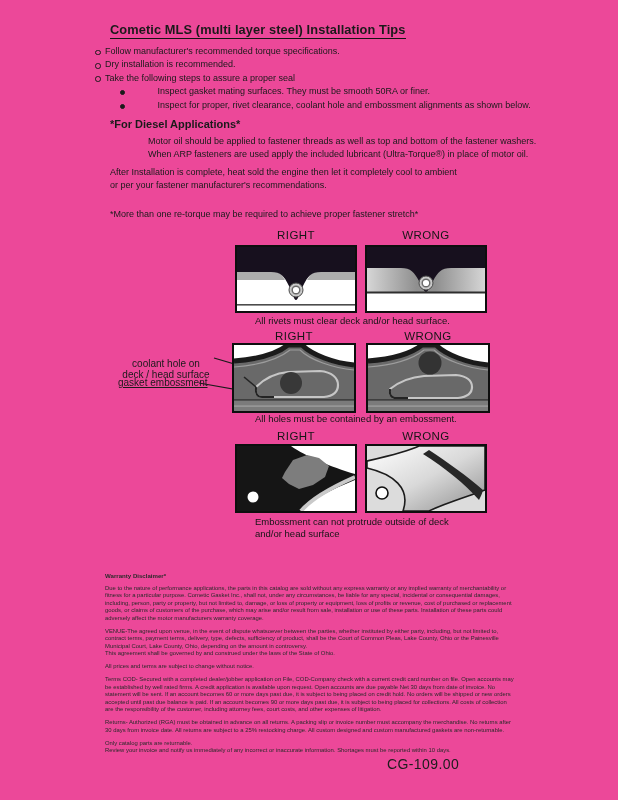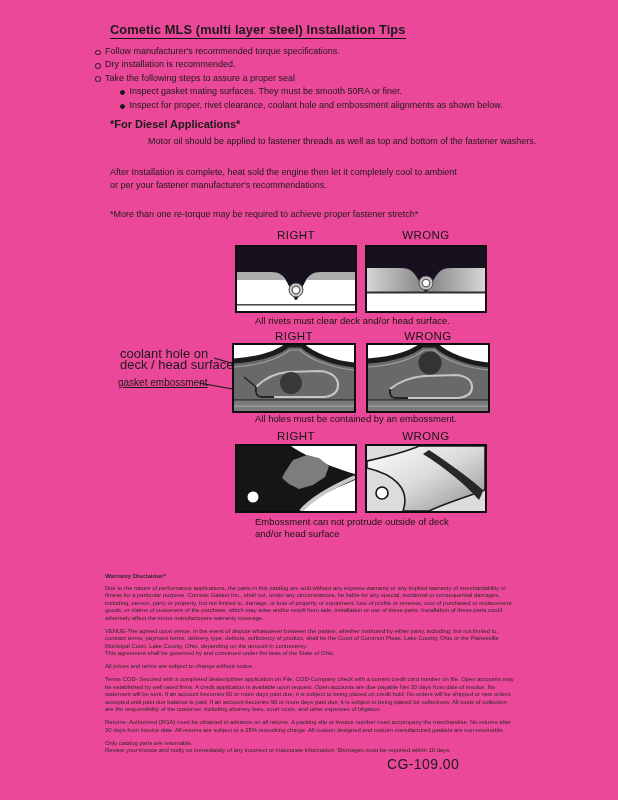--- a/index.html
+++ b/index.html
@@ -7,36 +7,36 @@
         font-family:"Liberation Sans",sans-serif;color:#1a1a1a;}
   .abs{position:absolute;}
 
   .title{left:110px;top:22px;font-size:12.8px;font-weight:bold;letter-spacing:.1px;
          border-bottom:1.7px solid #141414;padding-bottom:1px;}
 
   .bullets{left:95px;top:45px;font-size:9px;line-height:13.4px;}
   .bullet-row{display:flex;align-items:flex-start;white-space:nowrap;}
   .b-marker{width:3.5px;height:3.5px;border:1px solid #1a1a1a;border-radius:50%;
             margin:4.6px 4.5px 0 0;flex:none;}
-  .sub{margin-left:25px;}
+  .sub{margin-left:25px;gap:28px;}
   .sub .b-marker{background:#1a1a1a;width:3px;height:3px;margin-top:5px;}
 
   .diesel-h{left:110px;top:118px;font-size:11px;font-weight:bold;}
   .body-par{font-size:9px;line-height:13px;white-space:nowrap;}
   .p1{left:110px;top:135px;margin-left:38px;}
   .p2{left:110px;top:166px;}
   .note{left:110px;top:208px;}
 
   .fig-label{width:122px;text-align:center;font-size:11.5px;letter-spacing:.4px;color:#161616;}
   .fig-caption{font-size:9.5px;line-height:11.5px;color:#141414;white-space:nowrap;margin-left:20px;}
 
   .panel{position:absolute;line-height:0;}
   .panel svg{display:block;}
 
-  .ann1{left:120px;top:348px;width:92px;text-align:left;font-size:13px;line-height:11px;white-space:nowrap;}
+  .ann1{left:120px;top:358px;width:92px;text-align:center;font-size:10px;line-height:11px;white-space:nowrap;}
   .ann2{left:118px;top:377px;font-size:10px;white-space:nowrap;text-decoration:underline;}
   .leader{left:0;top:330px;pointer-events:none;}
 
   .legal{left:105px;top:572px;font-size:5.9px;line-height:7.5px;color:#2a2a2a;}
   .legal-h{font-weight:bold;margin-bottom:5px;font-size:6.1px;}
   .lp{margin-bottom:5.5px;}
   .lp div{white-space:nowrap;}
 
   .page-code{left:387px;top:756px;font-size:14px;letter-spacing:.4px;color:#1c1c1c;}
 </style>
@@ -66,20 +66,21 @@
     </div>
     <div class="bullet-row sub">
       <span class="b-marker"></span>
       <span>Inspect for proper, rivet clearance, coolant hole and embossment alignments as shown below.</span>
     </div>
   </div>
 
   <div class="abs diesel-h">*For Diesel Applications*</div>
   <div class="abs body-par p1">
     <div>Motor oil should be applied to fastener threads as well as top and bottom of the fastener washers.</div>
+    <div>When ARP fasteners are used apply the included lubricant (Ultra-Torque®) in place of motor oil.</div>
   </div>
   <div class="abs body-par p2">
     <div>After Installation is complete, heat sold the engine then let it completely cool to ambient</div>
     <div>or per your fastener manufacturer's recommendations.</div>
   </div>
   <div class="abs body-par note">*More than one re-torque may be required to achieve proper fastener stretch*</div>
 
   <div class="abs fig-label" style="left:235px;top:229px;">RIGHT</div>
   <div class="abs fig-label" style="left:365px;top:229px;">WRONG</div>
 

